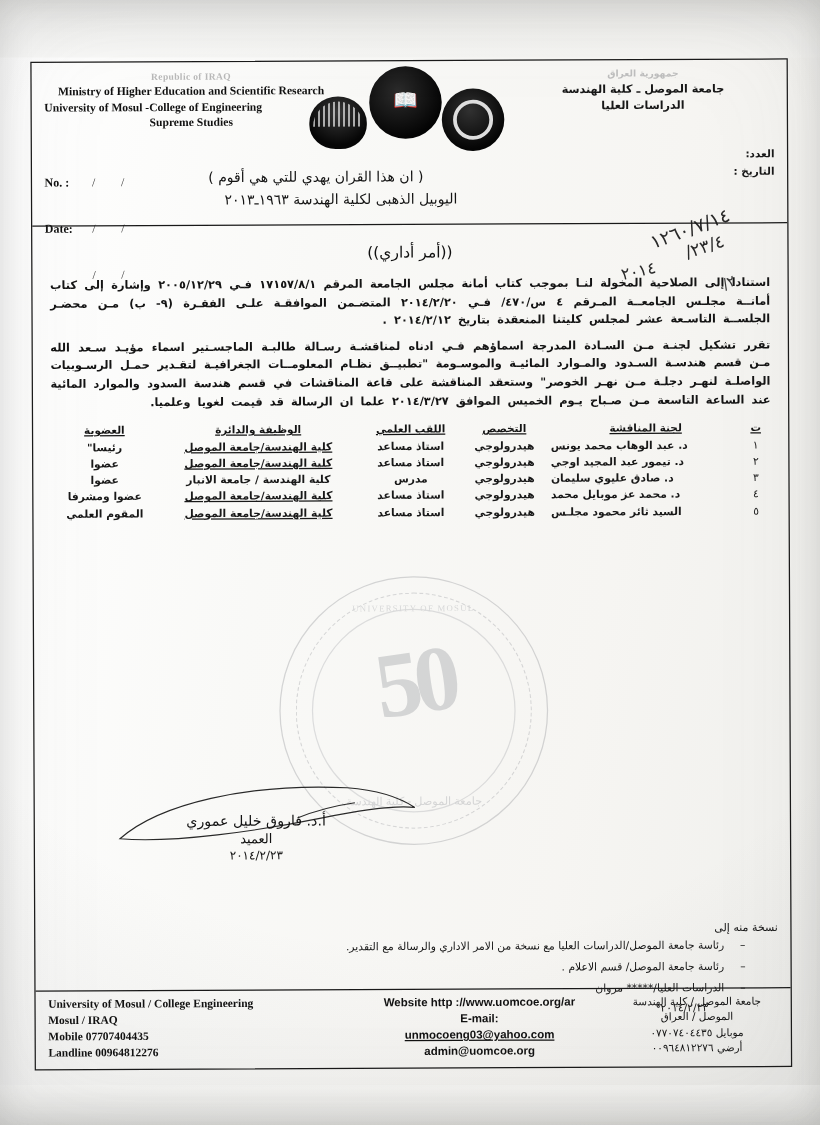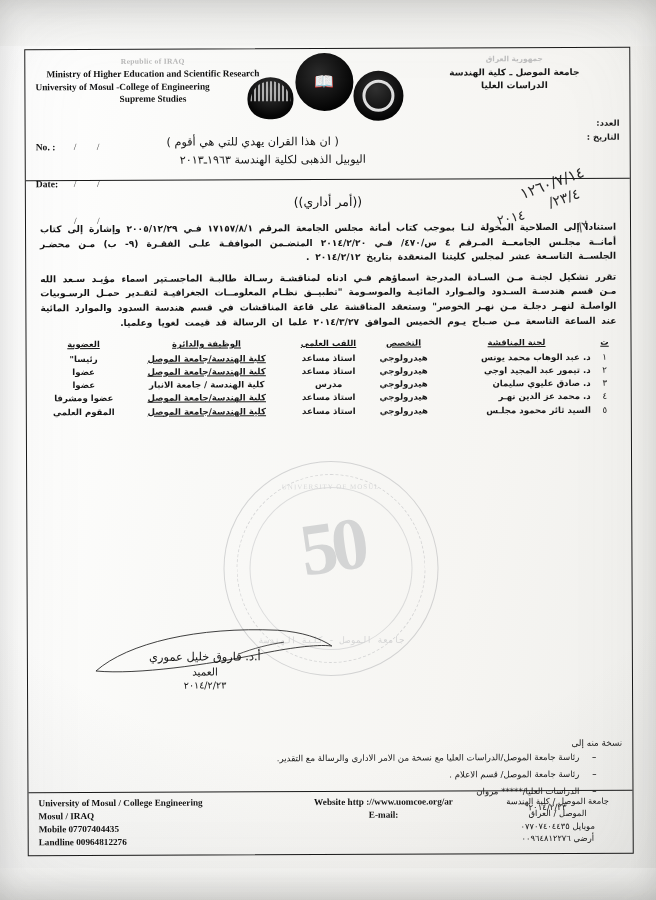--- a/index.html
+++ b/index.html
@@ -178,21 +178,21 @@
     border-collapse:collapse;
     font-family:"DejaVu Sans",sans-serif;
     font-size:8.6px;color:#161616;
   }
   .tbl th{
     font-weight:bold;text-decoration:underline;
     padding:1px 2px 3px 2px;text-align:center;font-size:8.4px;
   }
   .tbl td{padding:1.6px 2px;text-align:center;font-weight:bold;color:#1b1b1b;}
   .tbl td.idx{width:16px;text-align:center;font-weight:normal;}
-  .tbl td.nm{text-align:right;width:150px;padding-right:4px;}
+  .tbl td.nm{text-align:left;width:150px;padding-right:4px;}
   .tbl th.nm{}
   .tbl td.dept{width:160px;}
   .tbl .u{text-decoration:underline;}
   .tbl td.memb{width:78px;text-align:center;}
 
   
   .stamp{
     position:absolute;left:196px;top:412px;
     width:215px;height:215px;opacity:.30;
     pointer-events:none;
@@ -206,21 +206,21 @@
   .stamp .ring-i2{
     position:absolute;inset:26px;border:1px solid #9a9ca2;border-radius:50%;
   }
   .stamp .fifty{
     position:absolute;left:50%;top:40%;transform:translate(-50%,-50%) rotate(-8deg);
     font-family:"Liberation Serif",serif;
     font-size:74px;font-weight:bold;color:#83868d;letter-spacing:-6px;
   }
   .stamp .arc-ar{
     position:absolute;left:0;right:0;bottom:30px;text-align:center;
-    direction:rtl;font-family:Liberation Mono, monospace;
+    direction:rtl;font-family:Liberation Sans, sans-serif;
     font-size:9px;color:#82858c;
   }
   .stamp .arc-en{
     position:absolute;left:0;right:0;top:22px;text-align:center;
     font-family:"Liberation Serif",serif;font-size:7px;color:#8a8d93;
     letter-spacing:1px;
   }
   .pen-swoosh{
     position:absolute;left:60px;top:575px;width:250px;height:60px;
     pointer-events:none;
@@ -258,21 +258,21 @@
   .foot{
     position:absolute;left:0;bottom:4px;width:100%;height:58px;
   }
   .foot-en{
     position:absolute;left:10px;top:4px;
     font-family:"Liberation Serif",serif;
     font-size:9.2px;line-height:13px;font-weight:bold;color:#141414;
   }
   .foot-mid{
     position:absolute;left:250px;top:4px;width:210px;text-align:center;
-    font-family:Liberation Serif, serif;
+    font-family:Liberation Sans, sans-serif;
     font-size:9.2px;line-height:13px;font-weight:bold;color:#141414;
   }
   .foot-mid .ul{text-decoration:underline;}
   .foot-ar{
     position:absolute;right:10px;top:4px;width:130px;
     direction:rtl;text-align:center;
     font-family:"DejaVu Sans",sans-serif;
     font-size:8.4px;line-height:12.4px;color:#161616;
   }
 </style>
@@ -384,21 +384,21 @@
           <tr>
             <td class="idx">٣</td>
             <td class="nm">د. صادق عليوي سليمان</td>
             <td>هيدرولوجي</td>
             <td>مدرس</td>
             <td class="dept">كلية الهندسة / جامعة الانبار</td>
             <td class="memb">عضوا</td>
           </tr>
           <tr>
             <td class="idx">٤</td>
-            <td class="nm">د. محمد عز الدين نهـر</td>
+            <td class="nm">د. محمد عز موبايل محمد</td>
             <td>هيدرولوجي</td>
             <td>استاذ مساعد</td>
             <td class="dept u">كلية الهندسة/جامعة الموصل</td>
             <td class="memb">عضوا ومشرفا</td>
           </tr>
           <tr>
             <td class="idx">٥</td>
             <td class="nm">السيد ثائر محمود مجلـس</td>
             <td>هيدرولوجي</td>
             <td>استاذ مساعد</td>
@@ -454,20 +454,22 @@
         <div>Mobile 07707404435</div>
         <div>Landline 00964812276</div>
       </div>
 
       <div class="foot-mid">
         <div>
           <span>Website</span>
           <span>http ://www.uomcoe.org/ar</span>
         </div>
         <div>E-mail:</div>
+        <div class="ul">unmocoeng03@yahoo.com</div>
+        <div>admin@uomcoe.org</div>
       </div>
 
       <div class="foot-ar">
         <div>جامعة الموصل / كلية الهندسة</div>
         <div>الموصل / العراق</div>
         <div>موبايل ٠٧٧٠٧٤٠٤٤٣٥</div>
         <div>أرضي ٠٠٩٦٤٨١٢٢٧٦</div>
       </div>
     </div>
 

